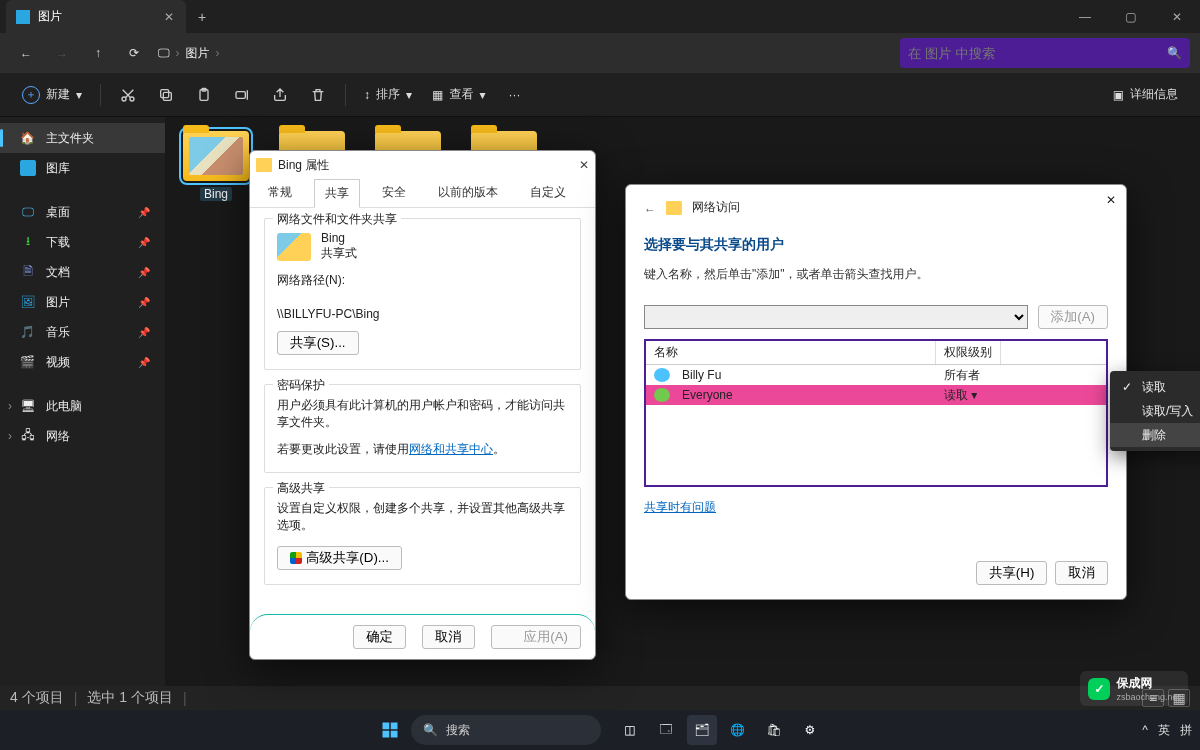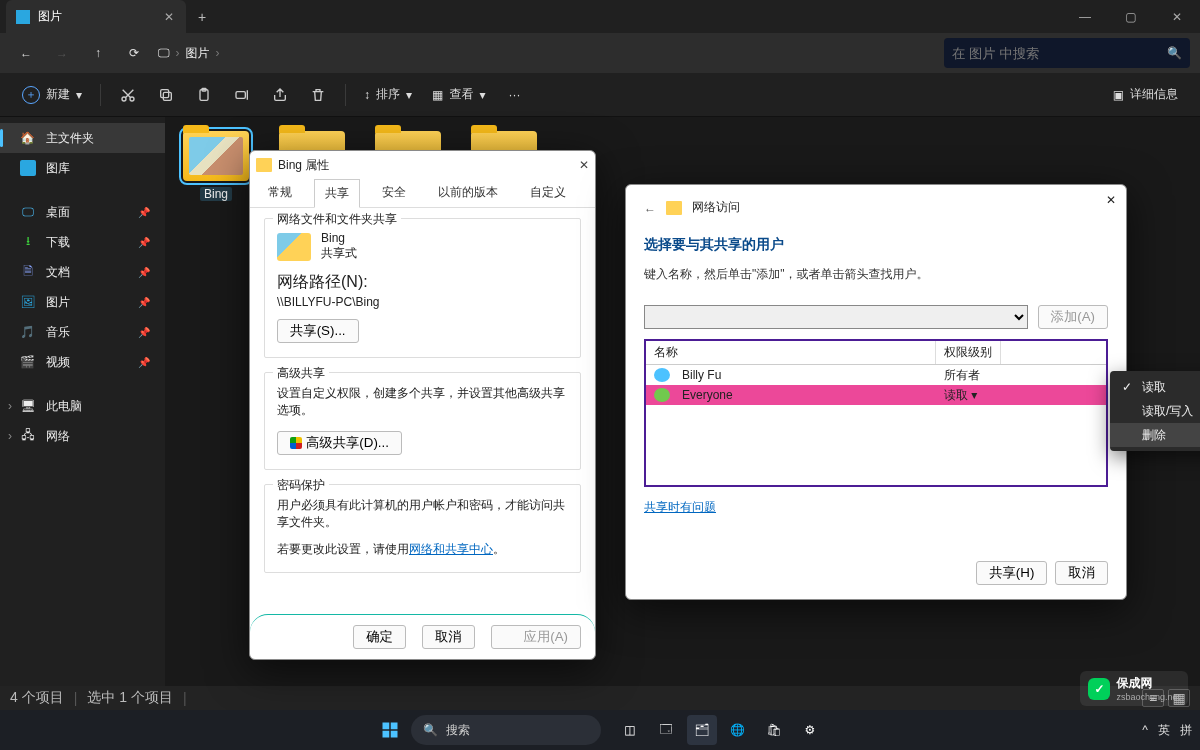--- a/index.html
+++ b/index.html
@@ -12,21 +12,21 @@
 .tab-x { color:#aaa; margin-left:auto; }
 .tab-plus { color:#bbb; margin-left:12px; font-size:14px; }
 .win-ctrls { margin-left:auto; display:flex; }
 .win-ctrls span { width:46px; height:33px; display:flex; align-items:center; justify-content:center; color:#aaa; }
 
 .navbar { height:40px; background:#2d2d2d; display:flex; align-items:center; padding:0 10px; gap:4px; }
 .nav-ico { width:32px; height:32px; display:flex; align-items:center; justify-content:center; color:#ddd; border-radius:4px; }
 .nav-ico.d { color:#555; }
 .addr { display:flex; align-items:center; margin-left:4px; gap:6px; color:#eee; }
 .addr .sep { color:#777; }
-.search { margin-left:auto; width:246px; height:30px; background:#0f172a; border-radius:4px; display:flex; align-items:center; padding:0 8px; color:#888; }
+.search { margin-left:auto; width:290px; height:30px; background:#4c1d95; border-radius:4px; display:flex; align-items:center; padding:0 8px; color:#888; }
 .search input { flex:1; background:none; border:none; color:#ccc; outline:none; }
 .search .mag { margin-left:auto; }
 
 .toolbar { height:44px; background:#202020; border-bottom:1px solid #111; display:flex; align-items:center; padding:0 14px; gap:4px; }
 .tbtn { height:30px; padding:0 8px; display:flex; align-items:center; gap:6px; color:#ddd; border-radius:4px; }
 .tbtn.ic { width:34px; justify-content:center; padding:0; }
 .vsep { width:1px; height:22px; background:#3a3a3a; margin:0 6px; }
 .tbtn .circ { width:18px; height:18px; border:1.3px solid #5aa6ff; border-radius:50%; display:flex; align-items:center; justify-content:center; color:#5aa6ff; font-size:11px; line-height:1; }
 .toolbar .right { margin-left:auto; display:flex; align-items:center; gap:4px; }
 
@@ -59,21 +59,21 @@
 .dlg-prop { left:249px; top:150px; width:347px; height:510px; display:flex; flex-direction:column; }
 .dlg-tb { height:28px; display:flex; align-items:center; padding:0 6px; }
 .dlg-tb .ic{width:16px;height:14px;background:#ffd257;margin-right:6px;border-radius:1px;}
 .dlg-tb .x{margin-left:auto;color:#444;}
 .tabs { display:flex; padding-left:8px; gap:12px; font-size:12px; border-bottom:1px solid #ddd; }
 .ptab { padding:5px 10px; color:#333; }
 .ptab.act { background:#fff; border:1px solid #ccc; border-bottom:1px solid #fff; margin-bottom:-1px; }
 .dlg-body { flex:1; padding:10px 14px; overflow:auto; }
 .group { border:1px solid #ddd; border-radius:2px; margin-bottom:14px; padding:12px 12px 14px; position:relative; }
 .group > .legend { position:absolute; top:-8px; left:8px; background:#fff; padding:0 4px; font-size:12px; }
-.group .inner-label{font-size:16px;margin-bottom:2px;}
+.group .inner-label{font-size:12px;margin-bottom:18px;}
 .row-folder { display:flex; gap:10px; margin-bottom:10px; align-items:center;}
 .row-folder .fic2{width:34px;height:28px;background:linear-gradient(135deg,#7ecbe8 40%,#ffd257 40%);border-radius:3px;}
 .btn { height:24px; padding:0 12px; border:1px solid #bbb; background:#fafafa; border-radius:3px; display:inline-flex; align-items:center; gap:4px; }
 .btn.shield::before{content:"";width:12px;height:12px;background:conic-gradient(#f0c000 0 25%, #d02020 25% 50%, #0060d0 50% 75%, #10a010 75%);border-radius:2px;}
 .link{color:#0067c0;text-decoration:underline;}
 .dlg-footer{display:flex;gap:16px;justify-content:flex-end;padding:10px 14px;border-top:1px solid #14b8a6;border-radius:18px;}
 .dlg-footer .btn.d{color:#999;padding-left:32px;}
 
 
 .dlg-net { left:625px; top:184px; width:502px; height:416px; display:flex; flex-direction:column; padding:14px 18px 14px; }
@@ -308,32 +308,32 @@
         <div>
           <div>Bing</div>
           <div>共享式</div>
         </div>
       </div>
       <div class="inner-label">网络路径(N):</div>
       <div style="margin-bottom:10px;">\\BILLYFU-PC\Bing</div>
       <button class="btn">共享(S)...</button>
     </div>
     <div class="group">
+      <span class="legend">密码保护</span>
+      <div style="margin-bottom:10px;">用户必须具有此计算机的用户帐户和密码，才能访问共享文件夹。</div>
+      <div>
+        <span>若要更改此设置，请使用</span><a class="link">网络和共享中心</a><span>。</span>
+      </div>
+    </div>
+    <div class="group">
       <span class="legend">高级共享</span>
       <div style="margin-bottom:12px;">设置自定义权限，创建多个共享，并设置其他高级共享选项。</div>
       <button class="btn shield">
           <span>高级共享(D)...</span>
         </button>
-    </div>
-    <div class="group">
-      <span class="legend">密码保护</span>
-      <div style="margin-bottom:10px;">用户必须具有此计算机的用户帐户和密码，才能访问共享文件夹。</div>
-      <div>
-        <span>若要更改此设置，请使用</span><a class="link">网络和共享中心</a><span>。</span>
-      </div>
     </div>
   </div>
   <div class="dlg-footer">
     <button class="btn">确定</button>
     <button class="btn">取消</button>
     <button class="btn d">应用(A)</button>
   </div>
 </div>
 
 <div class="dialog dlg-net">

